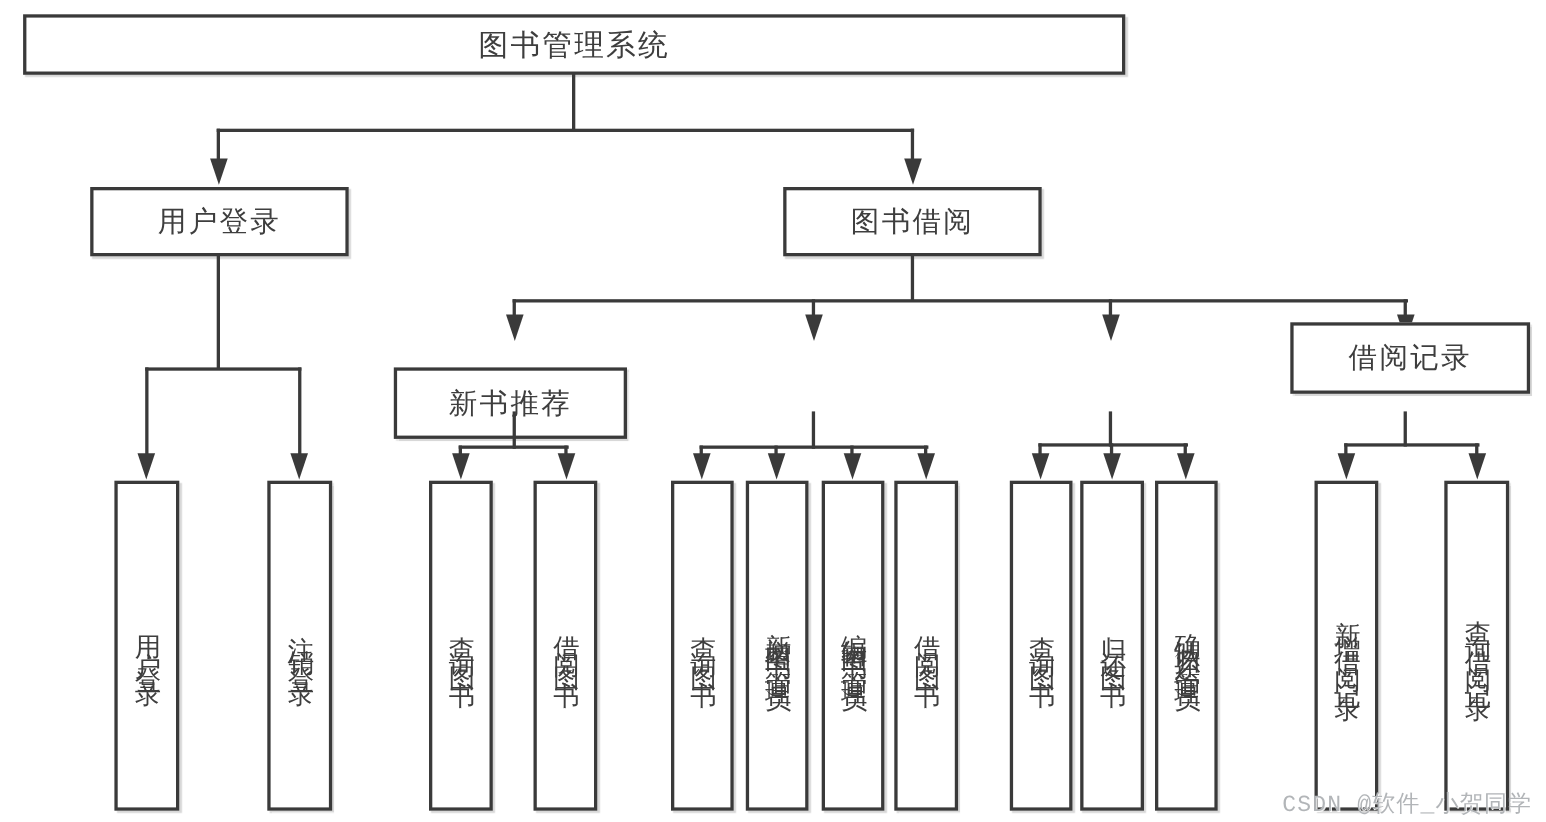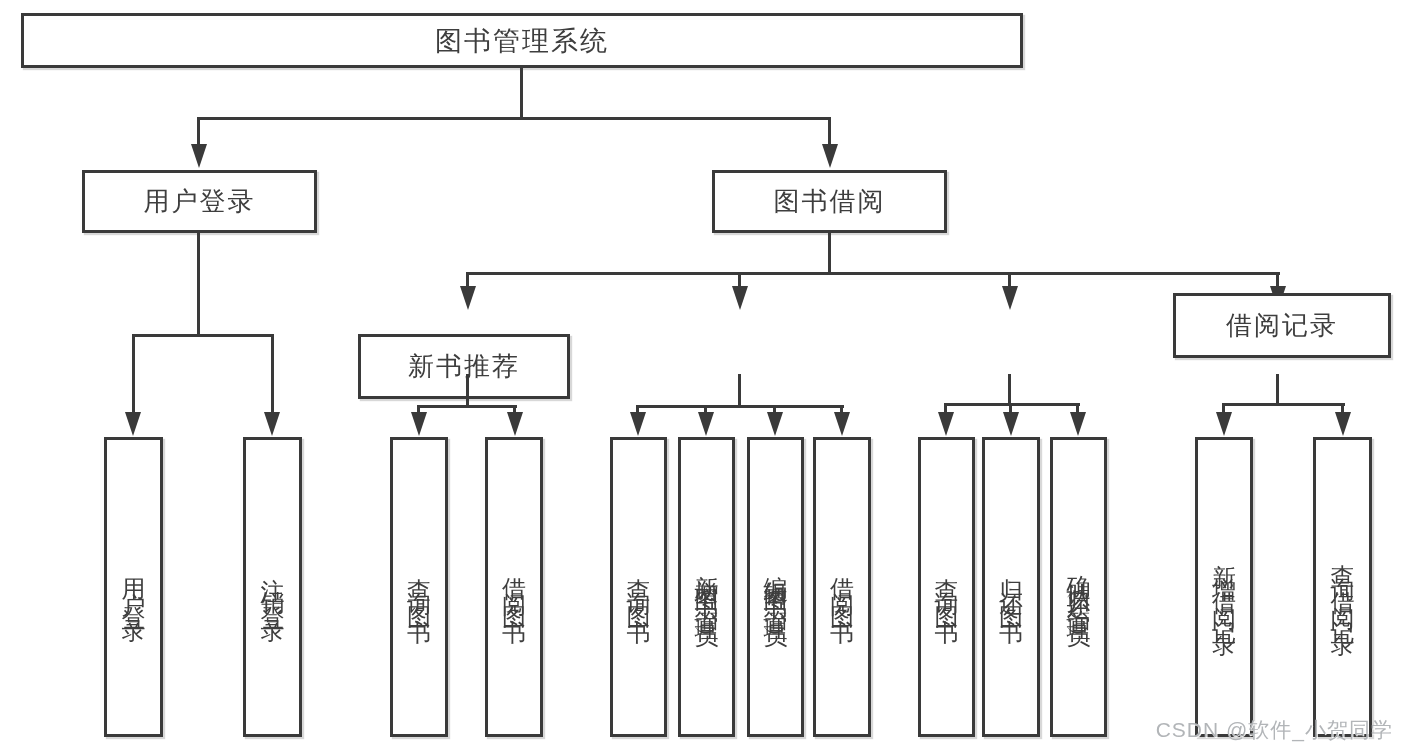--- a/index.html
+++ b/index.html
@@ -39,20 +39,21 @@
     border-top:24px solid #3a3a3a;
   }
   .watermark {
     position:absolute;
     right:12px; bottom:3px;
     font-size:21px;
     color:#b2b5b8;
     letter-spacing:1px;
     text-shadow:1px 1px 0 rgba(255,255,255,0.9);
     white-space:nowrap;
+    font-family:Liberation Mono, monospace;
   }
 </style>
 </head>
 <body>
 
 <div class="canvas">
 
   <div class="box hbox root-box" style="left:21px; top:13px; width:1002px; height:55px;">图书管理系统</div>
 
   <div class="line" style="left:520px; top:66px; width:3px; height:54px;"></div>

